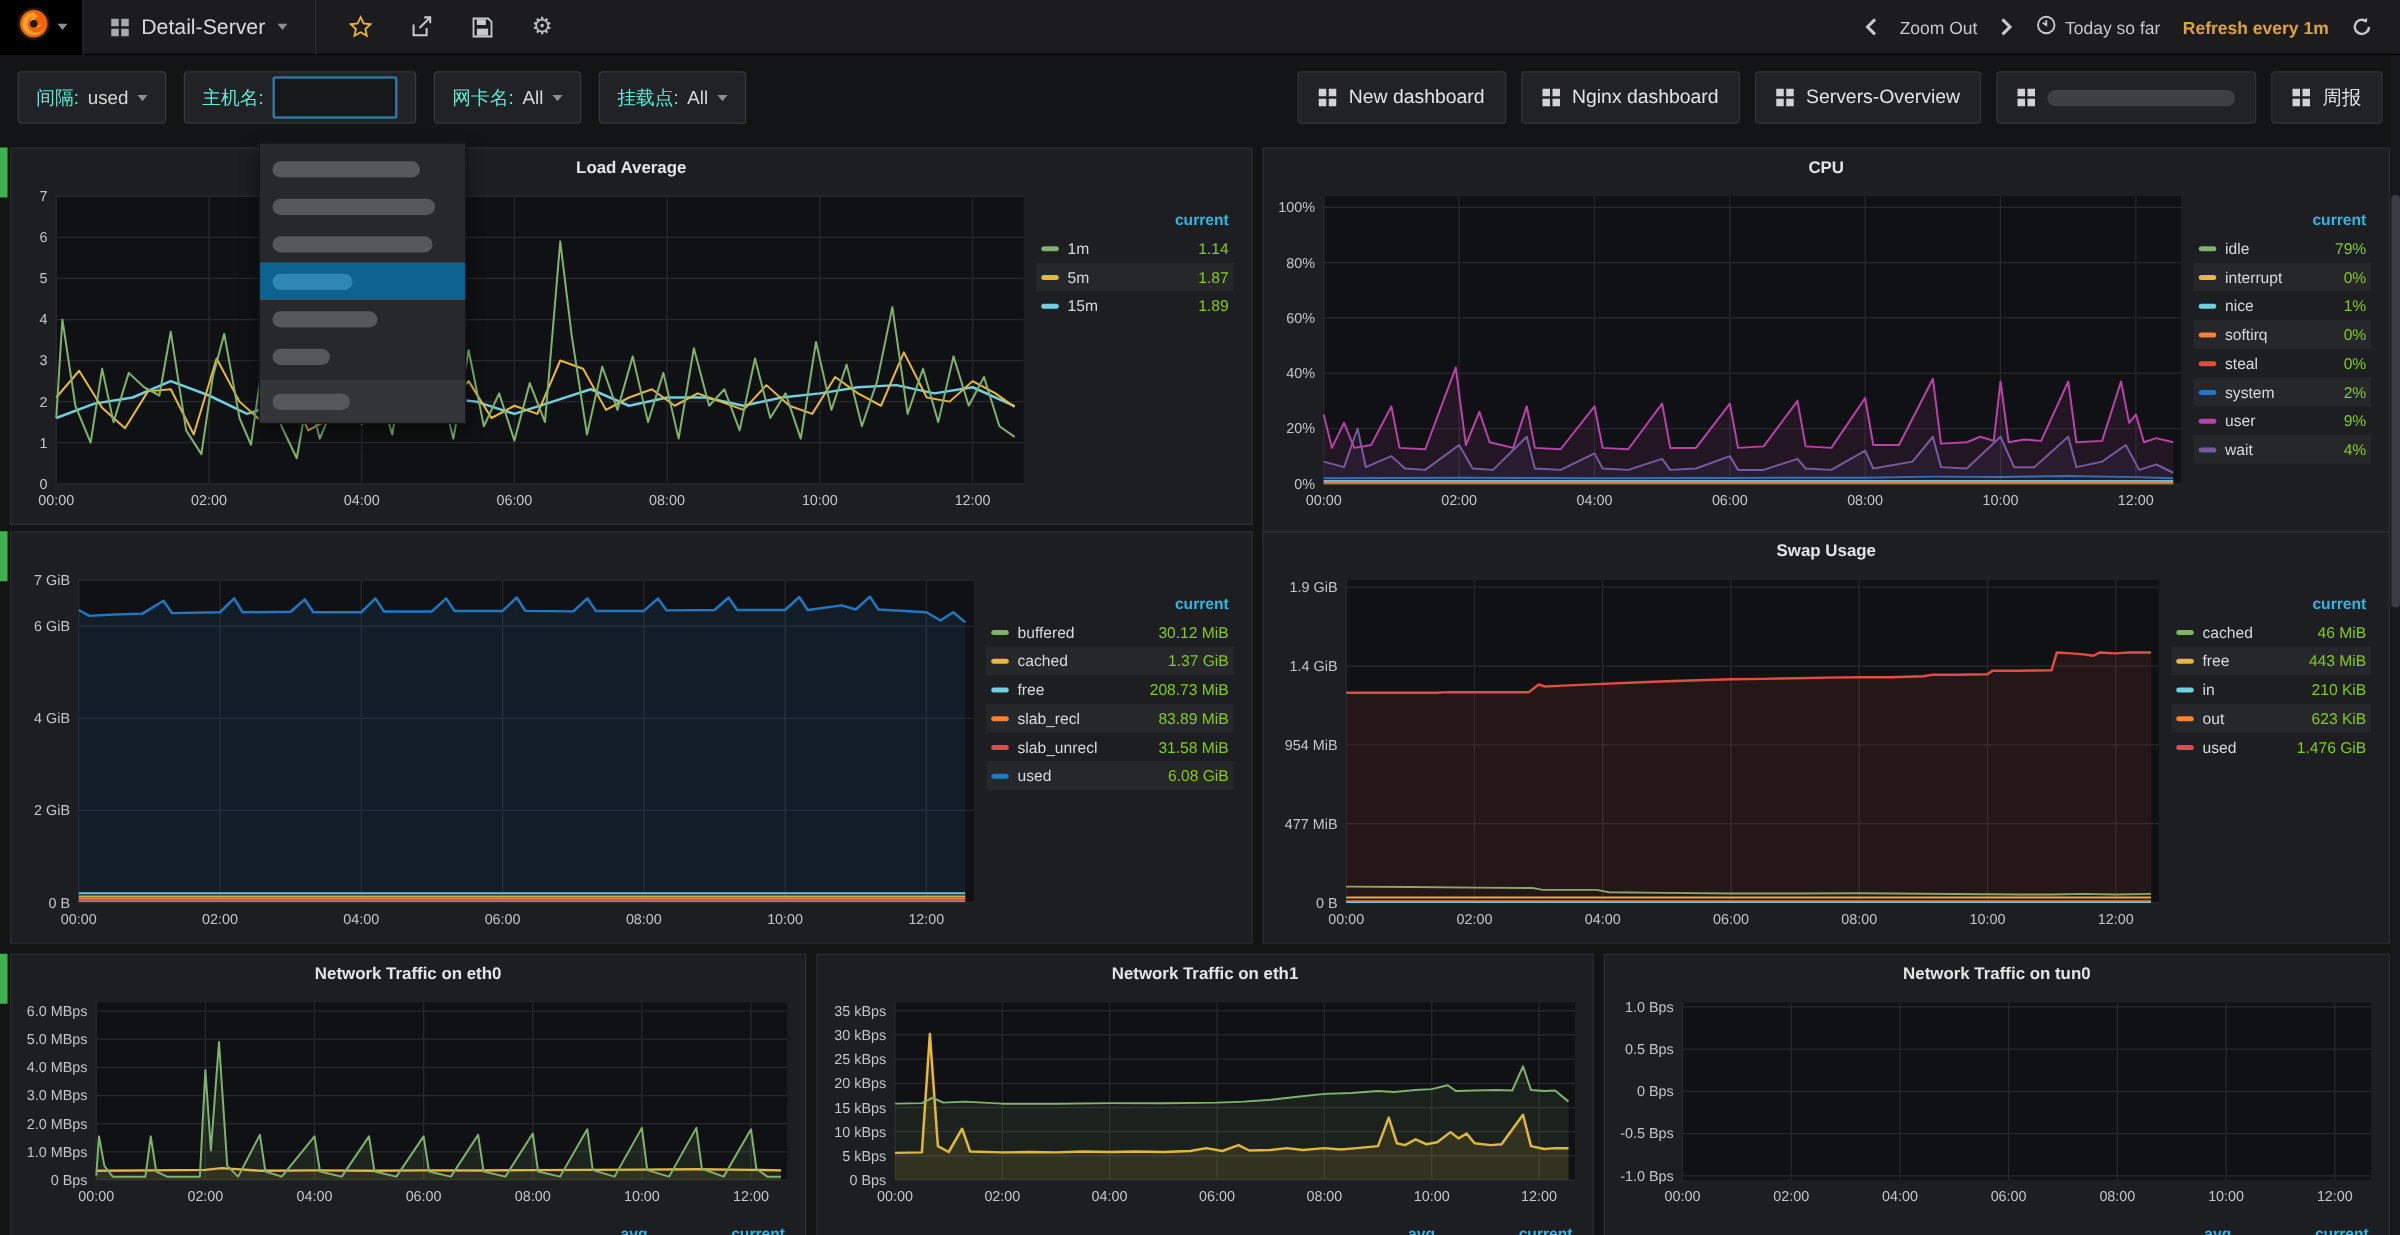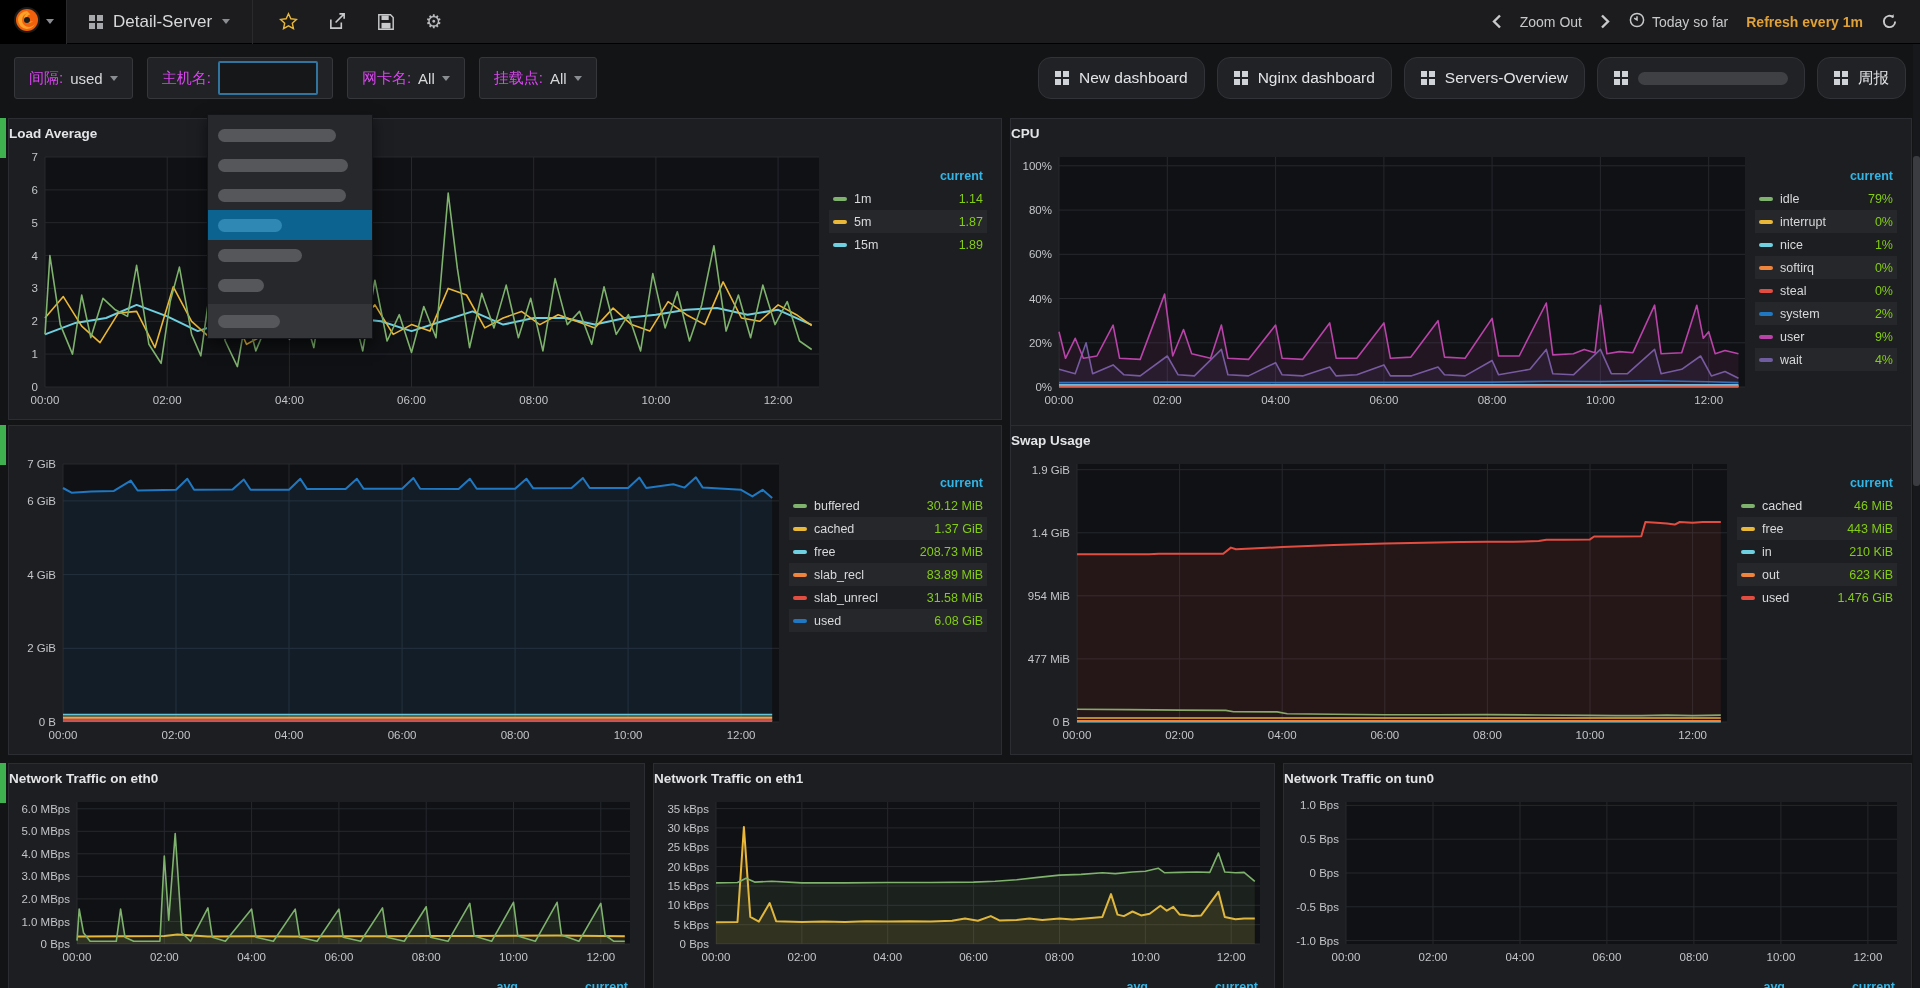--- a/index.html
+++ b/index.html
@@ -19,42 +19,42 @@
   .nav-right { margin-left:auto; display:flex; align-items:center; gap:18px; padding-right:22px; font-size:14px; color:#c8c9ca; }
   .caret { width:0; height:0; border-left:4px solid transparent; border-right:4px solid transparent;
     border-top:5px solid #8a8d91; display:inline-block; }
   .refresh-label { color:#e0a137;font-weight:bold; }
   .icon-btn { display:flex; align-items:center; justify-content:center; cursor:pointer; }
   .gear-glyph { font-size:19px; color:#b9bbbe; line-height:1; }
   
   .submenu { position:absolute; left:0; top:44px; width:1920px; height:68px; display:flex; align-items:center; }
   .varbox { background:#202226; border:1px solid #35373b; border-radius:3px; height:42px;
     display:flex; align-items:center; padding:0 14px; margin-left:14px; font-size:15px; gap:7px; }
-  .varlabel { color:#d946ef; }
+  .varlabel { color:#5eead4; }
   .varvalue { color:#d8d9da; }
   .hostname-input { width:100px; height:34px; background:#161719; border:2px solid #3274a0; border-radius:2px;
     color:#d8d9da; font-size:14px; padding:0 6px; outline:none; font-family:"Liberation Sans",sans-serif; }
   .links { margin-left:auto; display:flex; align-items:center; gap:12px; padding-right:14px; }
-  .linkbtn { background:#202226; border:1px solid #313338; border-radius:13px; height:42px;
+  .linkbtn { background:#202226; border:1px solid #313338; border-radius:3px; height:42px;
     display:flex; align-items:center; gap:10px; padding:0 16px; font-size:15.5px; color:#e3e4e6; cursor:pointer; }
   .gicon { display:inline-grid; grid-template-columns:6px 6px; grid-template-rows:6px 6px; gap:2px; }
   .gicon span { background:#cfd2d6; }
   .redacted-pill { width:150px; height:13px; border-radius:7px; background:#3e4044; }
   
   .dropdown { position:absolute; left:207px; top:114px; width:166px; background:#26282c;
     border:1px solid #141518; box-shadow:0 6px 14px rgba(0,0,0,.55); z-index:30; padding-top:5px; }
   .dd-item { height:30px; display:flex; align-items:center; padding:0 10px; cursor:pointer; }
   .dd-item .pill { height:13px; border-radius:7px; background:#55575b; }
   .dd-item.selected { background:#0d6390; }
   .dd-item.selected .pill { background:#2f87b4; }
   .dd-item.footer { background:#333538; height:34px; margin-top:4px; }
   
   .rowtab { position:absolute; left:0; width:6px; height:40px; background:#3fb24f; }
   .panel { position:absolute; background:#1c1e22; border:1px solid #2b2d32; }
-  .panel-title { height:24px; text-align:left; font-size:13.5px; font-weight:bold; color:#e3e4e6;
+  .panel-title { height:24px; text-align:center; font-size:13.5px; font-weight:bold; color:#e3e4e6;
     padding-top:7px; cursor:pointer; }
   .panel-body { position:absolute; left:4px; right:4px; top:26px; bottom:4px; display:flex; }
   .chart { flex:1 1 auto; position:relative; }
   .chart svg { position:absolute; left:0; top:0; }
   .tick { fill:#c3c5c9; font-size:11.5px; font-family:"Liberation Sans",sans-serif; }
   
   .legend-side { flex:0 0 auto; padding-top:20px; padding-right:10px; font-size:12.5px; }
   .lg-head { display:flex; justify-content:flex-end; color:#33b5e5; font-weight:bold; height:22px; align-items:center; padding:0 4px; }
   .lg-row { display:flex; align-items:center; height:23px; padding:0 4px; cursor:pointer; }
   .lg-row.alt { background:rgba(255,255,255,0.045); }

